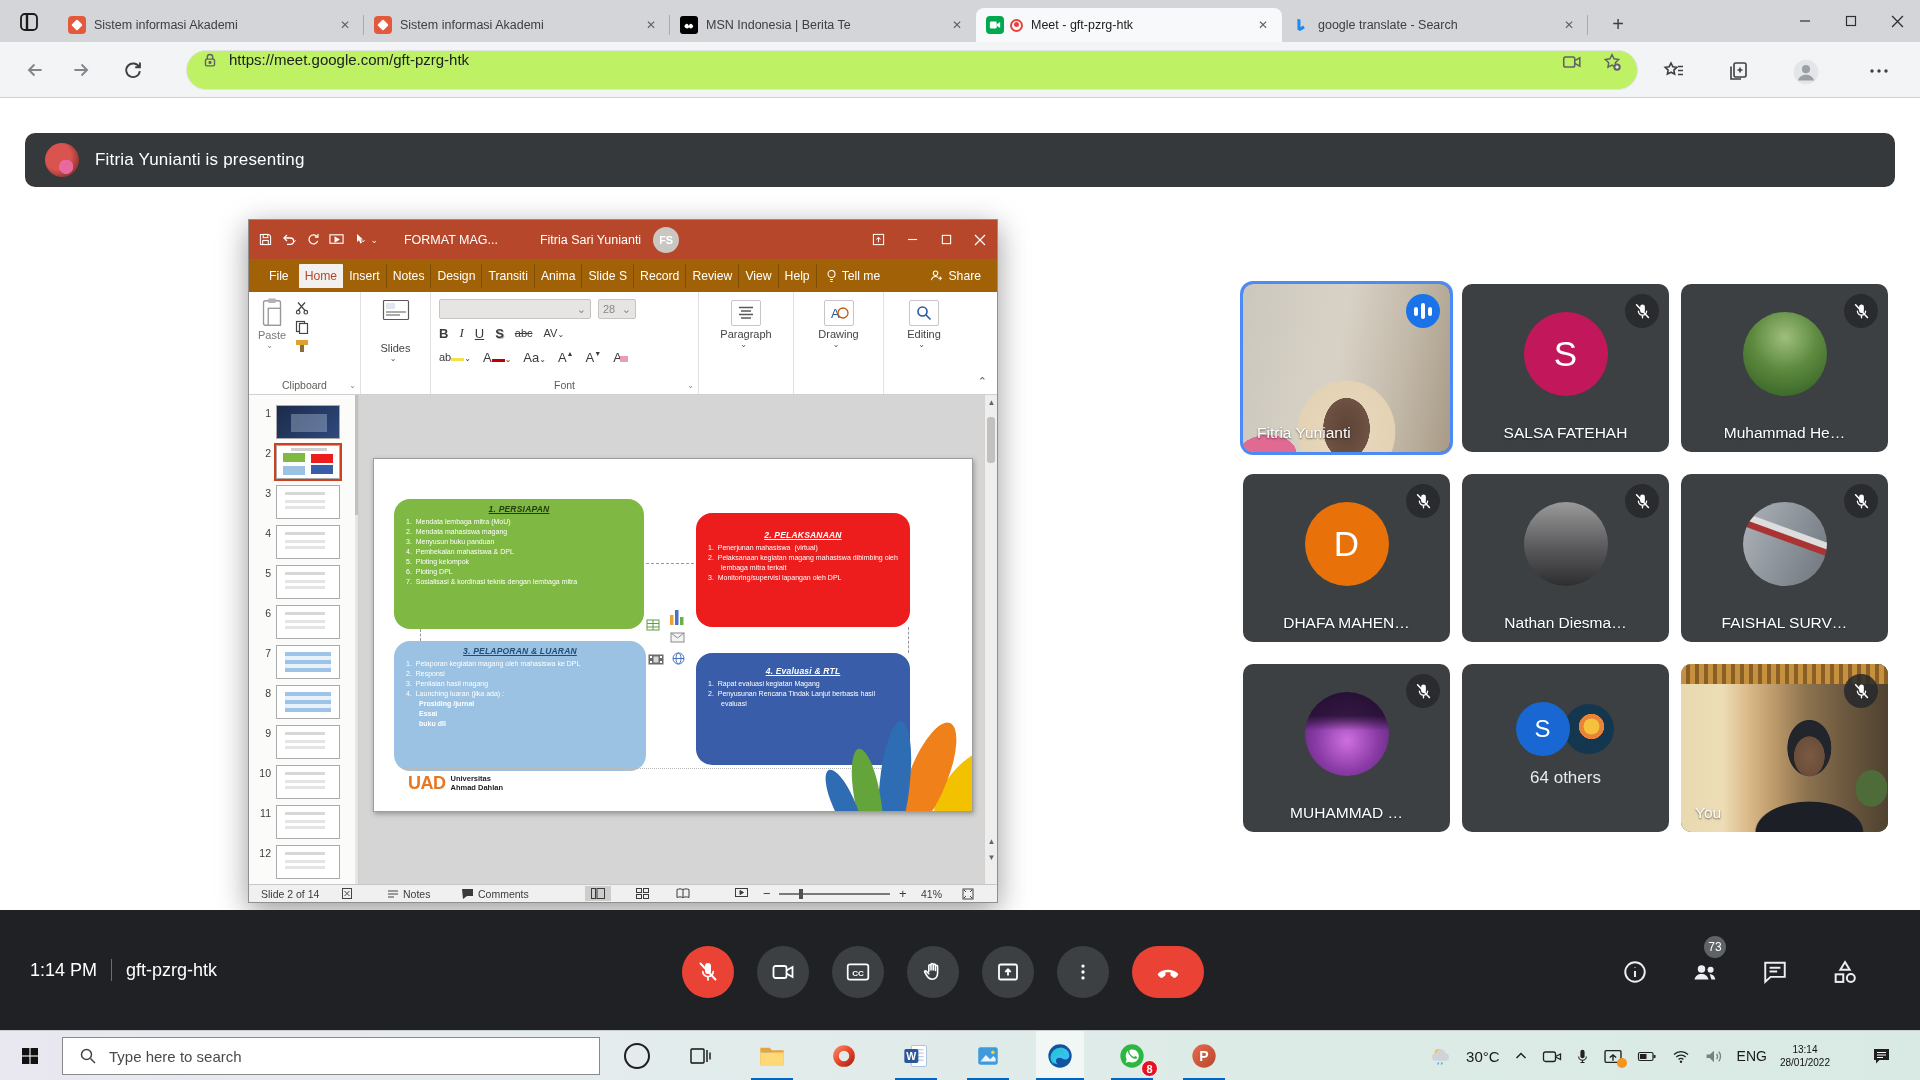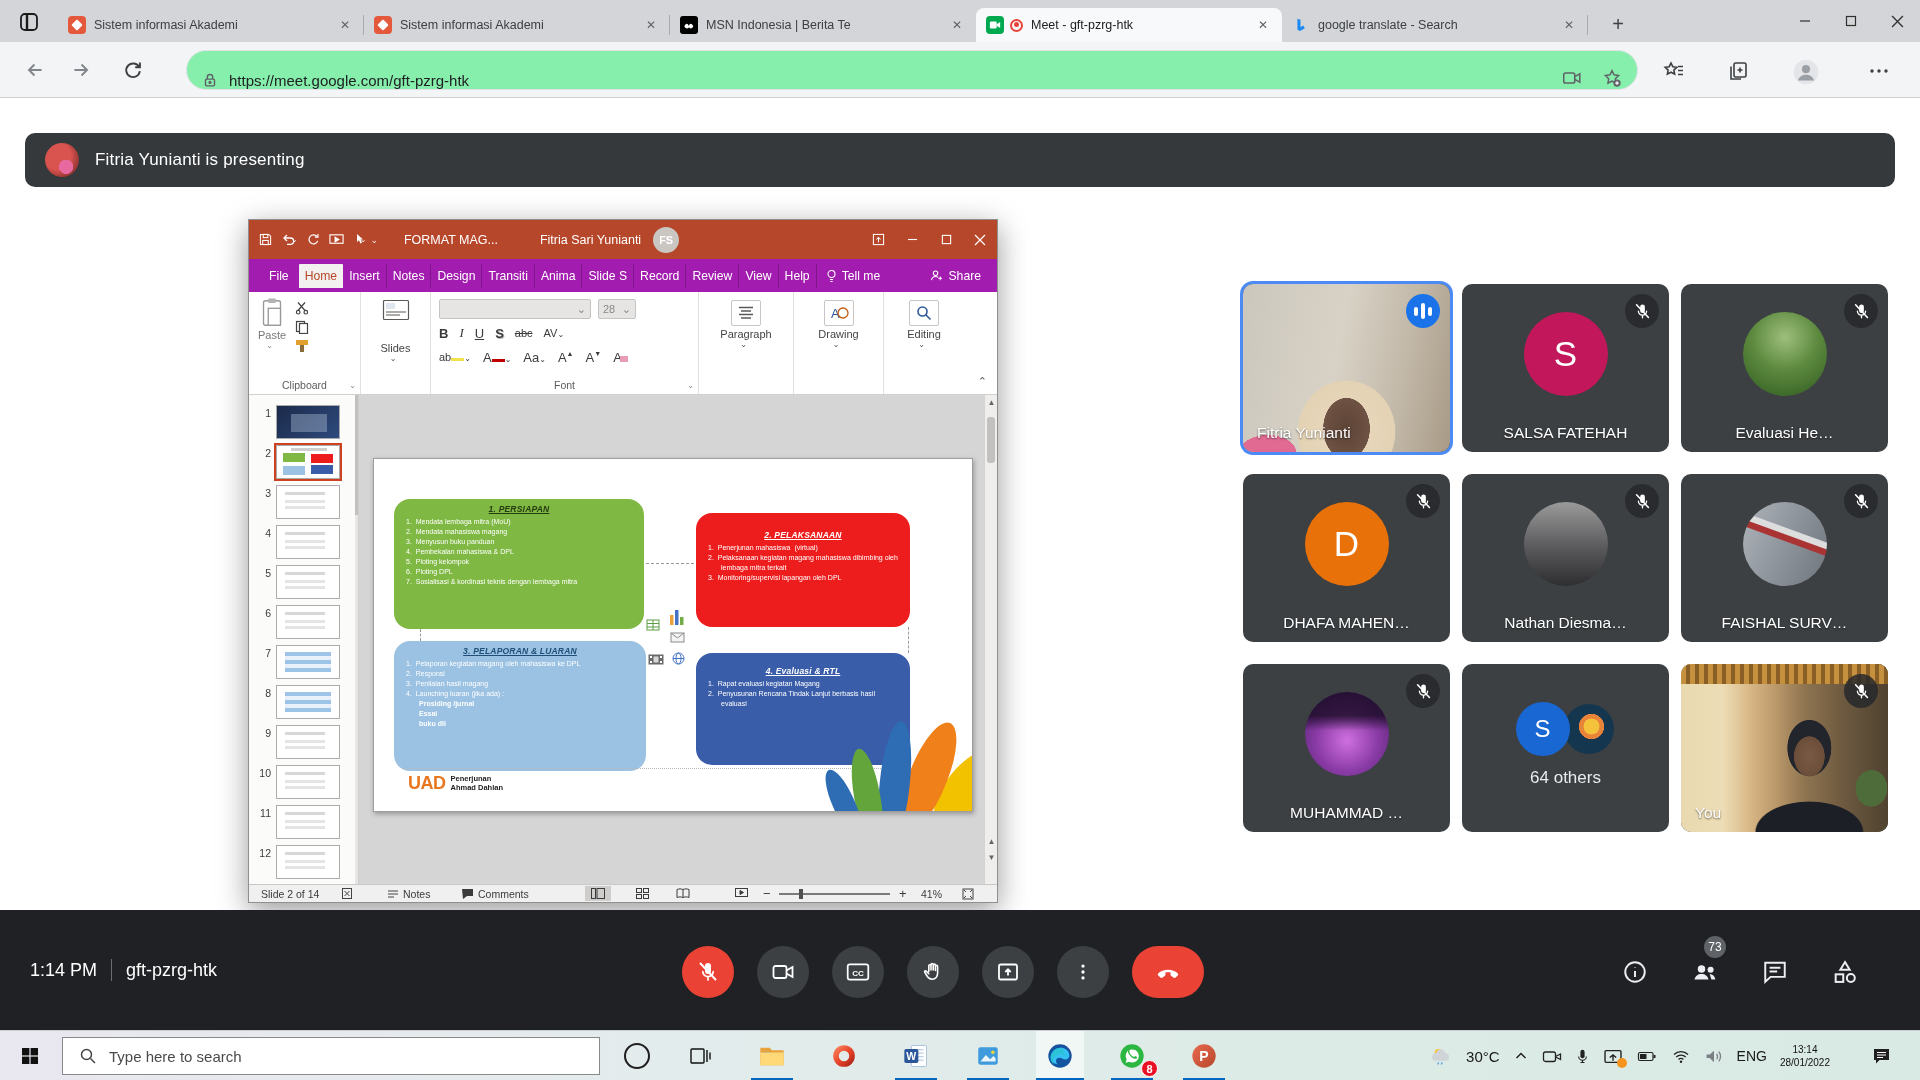--- a/index.html
+++ b/index.html
@@ -22,21 +22,21 @@
   .fav-msn { background:#000; border-radius:3px; }
   .fav-meet { background:#00a94f; }
   .rec-dot { width:13px; height:13px; border:2.5px solid #e8453c; border-radius:50%; margin-left:6px; position:relative; flex:none; }
   .rec-dot::after { content:""; position:absolute; left:1.5px; top:1.5px; width:5px; height:5px; background:#e8453c; border-radius:50%; }
   .newtab { position:absolute; left:1604px; top:10px; width:28px; height:28px; font-size:20px; color:#3c4043; display:flex; align-items:center; justify-content:center; }
   .wincontrols { position:absolute; right:0; top:0; height:42px; display:flex; }
   .wc { width:46px; height:42px; display:flex; align-items:center; justify-content:center; color:#2f2f2f; font-size:13px; }
 
   .toolbar { position:absolute; left:0; top:42px; width:1920px; height:56px; background:#f3f4f6; border-bottom:1px solid #cfd1d4; }
   .nav-ic { position:absolute; top:17px; width:22px; height:22px; }
-  .addrpill { position:absolute; left:186px; top:8px; width:1452px; height:40px; background:#86efac; border:1px solid #e1e3e6; border-radius:20px; display:flex; align-items:flex-end; padding:0 14px; }
+  .addrpill { position:absolute; left:186px; top:8px; width:1452px; height:40px; background:#bef264; border:1px solid #e1e3e6; border-radius:20px; display:flex; align-items:flex-start; padding:0 14px; }
   .url { font-size:15px; color:#202124; margin-left:10px; flex:1; }
   .pill-ic { margin-left:18px; }
   .tb-right { position:absolute; top:17px; }
 
   
   .meet-page { position:absolute; left:0; top:99px; width:1920px; height:811px; background:#fff; }
   .banner { position:absolute; left:25px; top:34px; width:1870px; height:54px; background:#36393c; border-radius:10px; display:flex; align-items:center; padding-left:20px; }
   .banner-avatar { width:34px; height:34px; border-radius:50%; margin-right:16px;
     background: radial-gradient(circle at 62% 70%, #e868a0 0 22%, rgba(0,0,0,0) 23%),
                 radial-gradient(circle at 38% 40%, #d9534f 0 45%, #7c2b28 85%); }
@@ -78,21 +78,21 @@
   
   .ppt { position:absolute; left:248px; top:120px; width:750px; height:684px; background:#fff; border:1px solid #8f8f8f; box-shadow:0 8px 28px rgba(0,0,0,.4); display:flex; flex-direction:column; }
   .ppt-title { height:39px; background:#B7472A; display:flex; align-items:center; color:#fff; font-size:12.5px; padding-left:10px; }
   .qat { display:flex; align-items:center; gap:9px; }
   .caret { font-size:8px; opacity:.9; margin-left:-5px; }
   .ppt-doc { margin-left:26px; white-space:nowrap; }
   .ppt-account { margin-left:42px; white-space:nowrap; }
   .fs-circle { width:26px; height:26px; border-radius:50%; background:#cac6c2; color:#fff; font-size:11px; font-weight:bold; display:flex; align-items:center; justify-content:center; margin-left:12px; }
   .ppt-winctl { margin-left:auto; display:flex; }
   .pwc { width:34px; height:39px; display:flex; align-items:center; justify-content:center; font-size:13px; }
-  .ppt-menu { height:33px; background:#a21caf; display:flex; align-items:center; color:#fff; font-size:12.2px; padding-left:14px; }
+  .ppt-menu { height:33px; background:#a16207; display:flex; align-items:center; color:#fff; font-size:12.2px; padding-left:14px; }
   .pmi { padding:5px 6px; white-space:nowrap; border-right:1px solid rgba(0,0,0,.22); }
   .pmi:first-child { border-right:none; padding-right:10px; }
   .pmi.active { background:#f3f1ef; color:#B7472A; border-right:none; border-radius:1px 1px 0 0; }
   .pmi-extra { display:flex; align-items:center; gap:5px; padding:0 9px; white-space:nowrap; }
   .ppt-ribbon { height:103px; background:#fff; border-bottom:1px solid #d2d0ce; position:relative; display:flex; font-size:11px; color:#444; }
   .rgroup { position:relative; border-right:1px solid #e3e1df; height:100%; padding-top:5px; }
   .rlabel { position:absolute; bottom:3px; left:0; right:0; text-align:center; color:#605e5c; font-size:10.5px; }
   .launcher { font-size:8px; color:#8a8886; position:absolute; bottom:4px; right:4px; }
   .bigbtn { display:flex; flex-direction:column; align-items:center; width:46px; }
   .boxicon { width:30px; height:26px; border:1px solid #c8c6c4; border-radius:2px; background:#fff; display:flex; align-items:center; justify-content:center; margin:3px auto 2px; }
@@ -622,21 +622,21 @@
                   <rect x="5.5" y="2.5" width="5" height="6" fill="#d8d8d8"></rect>
                 </svg></div>
             <div class="mi" style="left:298px;top:192px"><svg width="13" height="13" viewBox="0 0 13 13" fill="none" stroke="#4472c4" stroke-width="1">
                   <circle cx="6.5" cy="6.5" r="5.5"></circle>
                   <ellipse cx="6.5" cy="6.5" rx="2.5" ry="5.5"></ellipse>
                   <path d="M1 6.5h11"></path>
                 </svg></div>
             <div class="dotline"></div>
             <div class="uad">
               <span class="uad-main">UAD</span>
-              <span class="uad-sub"><span>Penerjunan</span><br><span>Ahmad Dahlan</span></span>
+              <span class="uad-sub"><span>Universitas</span><br><span>Ahmad Dahlan</span></span>
             </div>
             <div>
               <div class="petal" style="width:46px;height:92px;right:-20px;bottom:-24px;background:#F2C200;transform:rotate(38deg)"></div>
               <div class="petal" style="width:38px;height:112px;right:24px;bottom:-20px;background:#F08019;transform:rotate(22deg)"></div>
               <div class="petal" style="width:30px;height:120px;right:62px;bottom:-30px;background:#2E6DB4;transform:rotate(6deg)"></div>
               <div class="petal" style="width:26px;height:95px;right:92px;bottom:-32px;background:#63A53B;transform:rotate(-10deg)"></div>
               <div class="petal" style="width:22px;height:70px;right:118px;bottom:-26px;background:#2E6DB4;transform:rotate(-24deg)"></div>
             </div>
           </div>
           <div class="wsb">
@@ -732,21 +732,21 @@
         </div>
         <div class="tile" style="left: 1681px; top: 185px;">
           <div class="av-circle av-green"></div>
           <div class="chip">
             <svg width="19" height="19" viewBox="0 0 24 24">
               <path d="M12 3a3 3 0 0 1 3 3v5a3 3 0 0 1-3 3 3 3 0 0 1-3-3V6a3 3 0 0 1 3-3z" fill="#fff"></path>
               <path d="M6.8 11.5a5.2 5.2 0 0 0 10.4 0M12 16.7V20" fill="none" stroke="#fff" stroke-width="1.7" stroke-linecap="round"></path>
               <path d="M4.5 3.5l15 16" stroke="#fff" stroke-width="2" stroke-linecap="round"></path>
             </svg>
           </div>
-          <div class="t-name center">Evaluasi He…</div>
+          <div class="t-name center">Muhammad He…</div>
         </div>
         <div class="tile" style="left: 1243px; top: 375px;">
           <div class="av-circle" style="background:#E8710A">D</div>
           <div class="chip">
             <svg width="19" height="19" viewBox="0 0 24 24">
               <path d="M12 3a3 3 0 0 1 3 3v5a3 3 0 0 1-3 3 3 3 0 0 1-3-3V6a3 3 0 0 1 3-3z" fill="#fff"></path>
               <path d="M6.8 11.5a5.2 5.2 0 0 0 10.4 0M12 16.7V20" fill="none" stroke="#fff" stroke-width="1.7" stroke-linecap="round"></path>
               <path d="M4.5 3.5l15 16" stroke="#fff" stroke-width="2" stroke-linecap="round"></path>
             </svg>
           </div>

